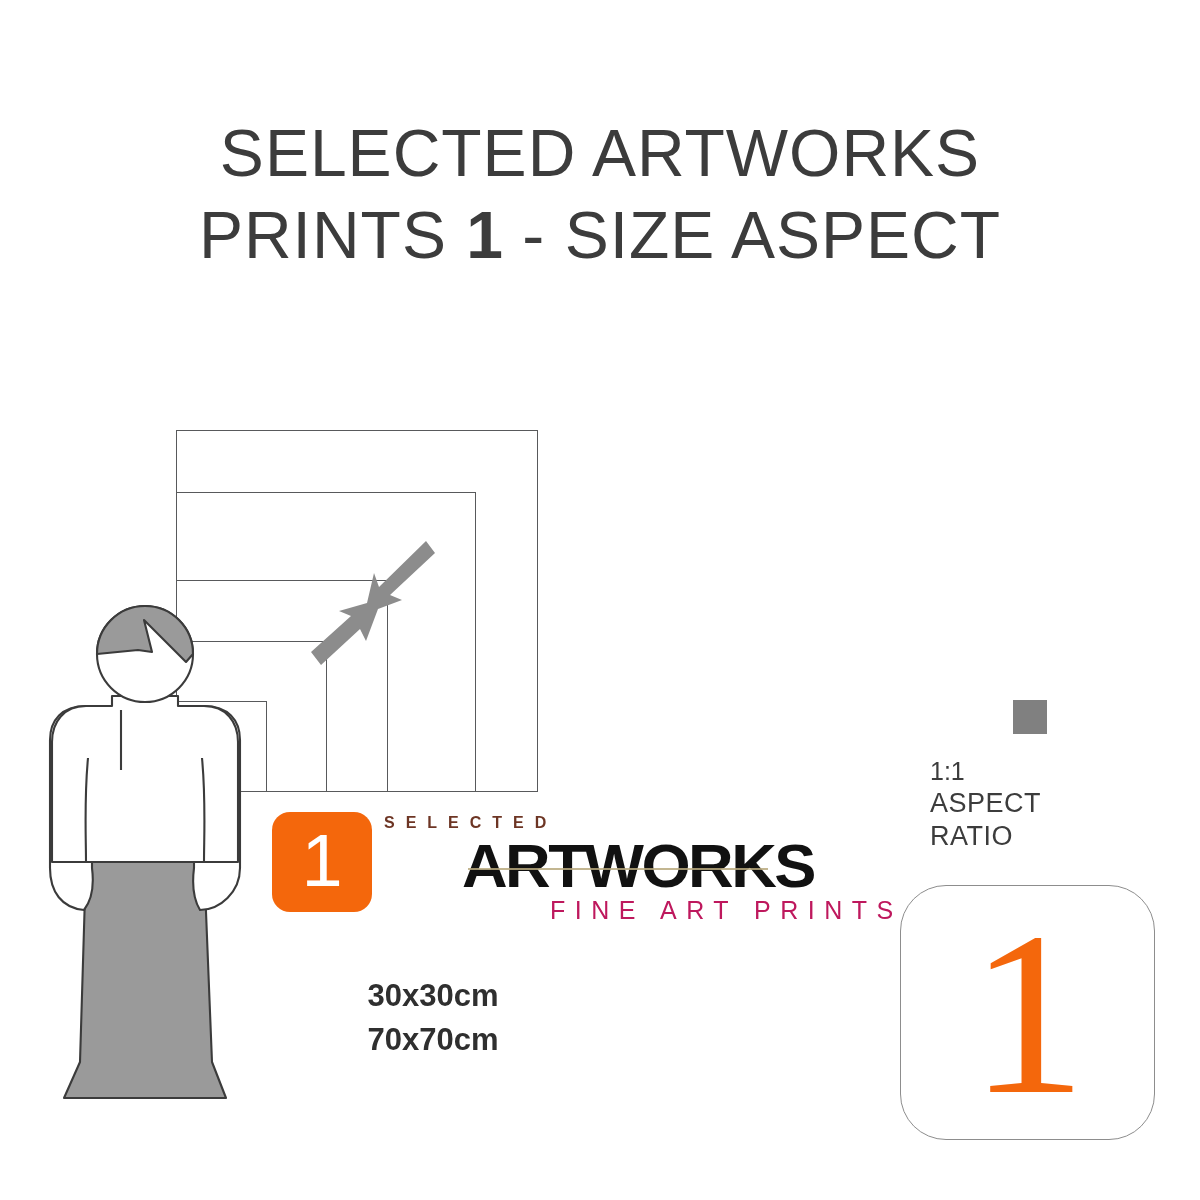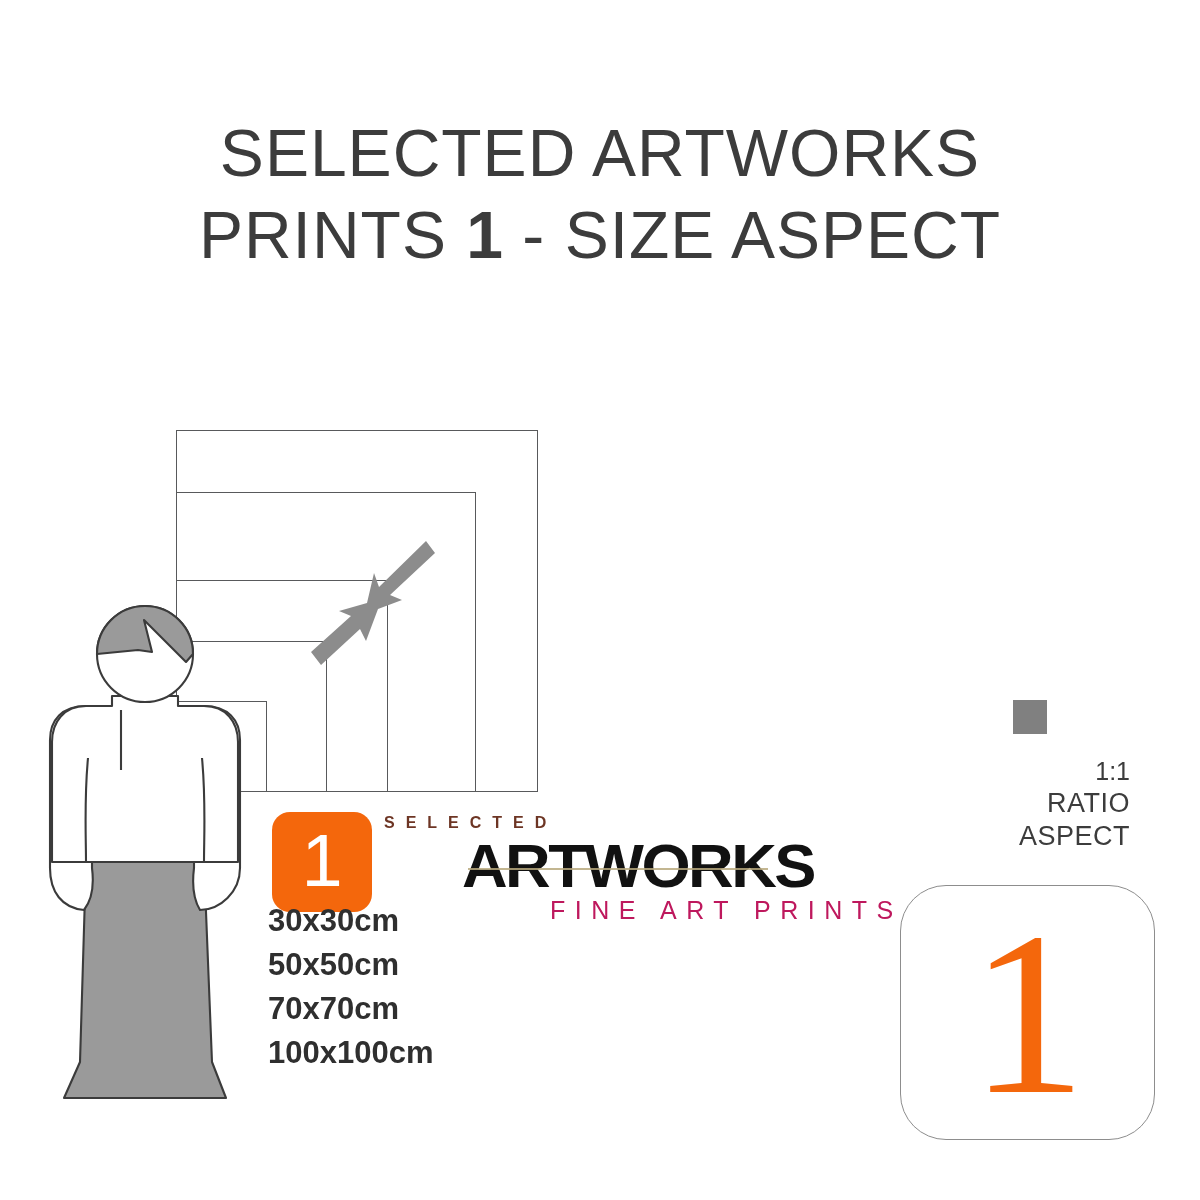--- a/index.html
+++ b/index.html
@@ -161,40 +161,41 @@
     letter-spacing: 9.5px;
     color: #be185d;
     font-family: "Liberation Sans", sans-serif;
     white-space: nowrap;
   }
 
   
   .size-list {
     position: absolute;
     left: 268px;
-    top: 899px;
+    top: 974px;
     width: 330px;
+    text-align: center;
   }
   .size-item {
     font-size: 31px;
     line-height: 44px;
     font-weight: 700;
     color: #2f2f2f;
     letter-spacing: 0px;
     font-family: "Liberation Sans", sans-serif;
     white-space: nowrap;
   }
 
   
   .aspect-block {
     position: absolute;
     left: 930px;
     top: 700px;
     width: 200px;
-    text-align: right;
+    text-align: left;
   }
   .aspect-swatch {
     width: 34px;
     height: 34px;
     background: #808080;
     margin: 0 auto 22px auto;
   }
   .aspect-ratio-value {
     font-size: 25px;
     line-height: 31px;
@@ -284,30 +285,28 @@
     <div class="wordmark">
       <div class="wm-selected">SELECTED</div>
       <div class="wm-artworks">ARTWORKS</div>
       <div class="wm-strike"></div>
       <div class="wm-fineart">FINE ART PRINTS</div>
     </div>
   </div>
 
   <div class="size-list">
     <div class="size-item">30x30cm</div>
-    <div class="size-item">50x50cm</div>
     <div class="size-item">70x70cm</div>
-    <div class="size-item">100x100cm</div>
   </div>
 
   <div class="aspect-block">
     <div class="aspect-swatch"></div>
     <div class="aspect-ratio-value">1:1</div>
+    <div class="aspect-label-line">ASPECT</div>
     <div class="aspect-label-line">RATIO</div>
-    <div class="aspect-label-line">ASPECT</div>
   </div>
 
   <div class="group-card">
     <svg class="group-card-num" viewBox="0 0 255 255">
       <text x="128" y="208" text-anchor="middle" font-family="Liberation Serif, serif" font-size="235" font-weight="400" fill="#F4670C">1</text>
     </svg>
   </div>
 
 </div>
 

